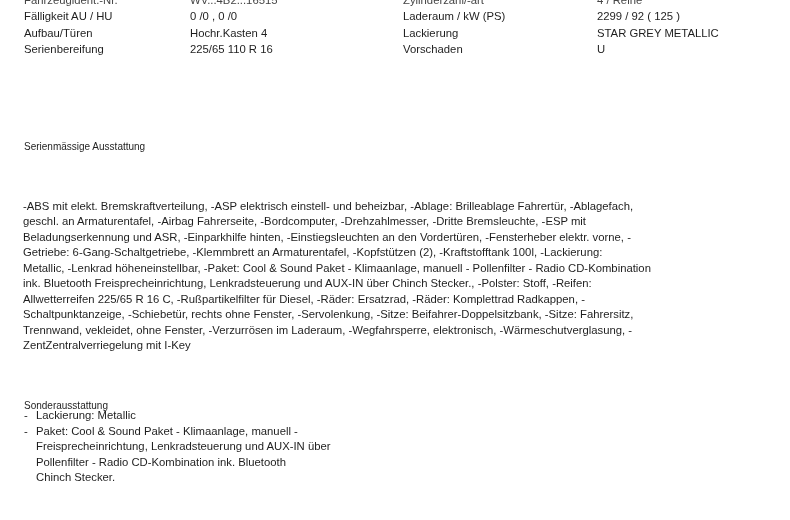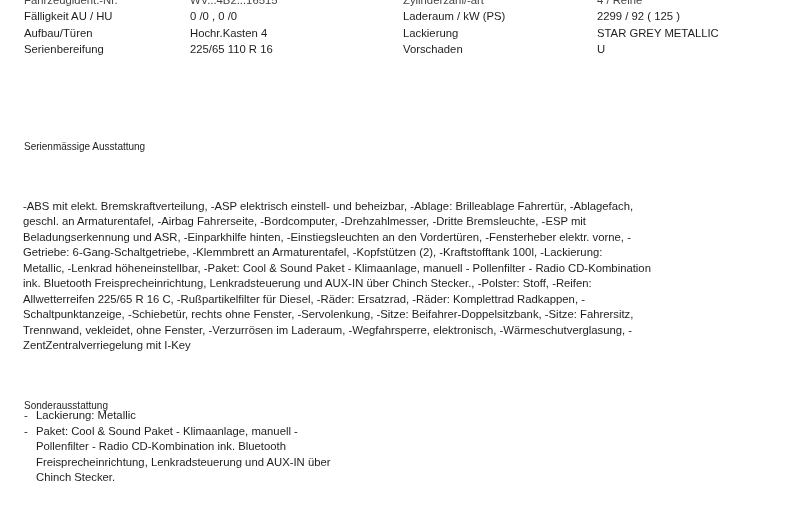--- a/index.html
+++ b/index.html
@@ -82,17 +82,17 @@
 
 <div id="sonder-title" class="section-title">Sonderausstattung</div>
 <div class="sonder-list">
   <div class="sonder-item">
     <span class="dash">-</span>
     <span class="line">Lackierung: Metallic</span>
   </div>
   <div class="sonder-item">
     <span class="dash">-</span>
     <span class="line">Paket: Cool &amp; Sound Paket - Klimaanlage, manuell -</span>
+    <span class="line">Freisprecheinrichtung, Lenkradsteuerung und AUX-IN über</span>
     <span class="line">Pollenfilter - Radio CD-Kombination ink. Bluetooth</span>
-    <span class="line">Freisprecheinrichtung, Lenkradsteuerung und AUX-IN über</span>
     <span class="line">Chinch Stecker.</span>
   </div>
 </div>
 
 </body></html>

